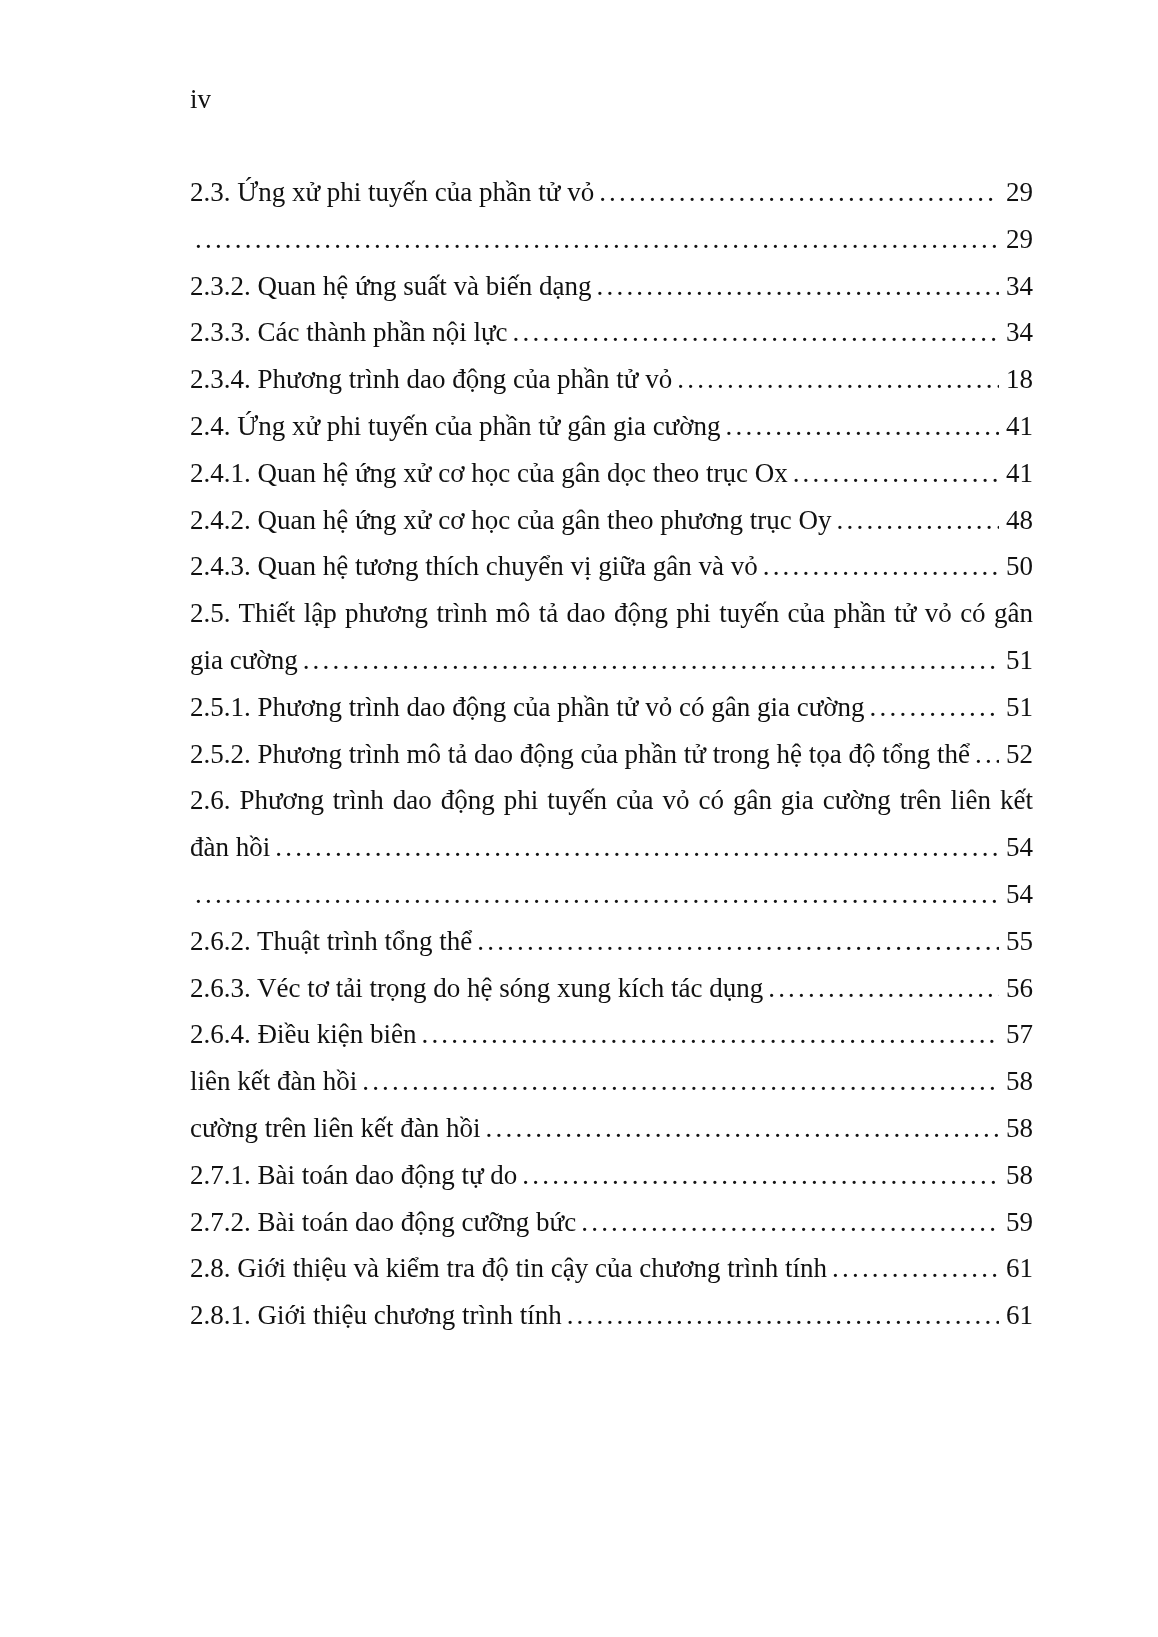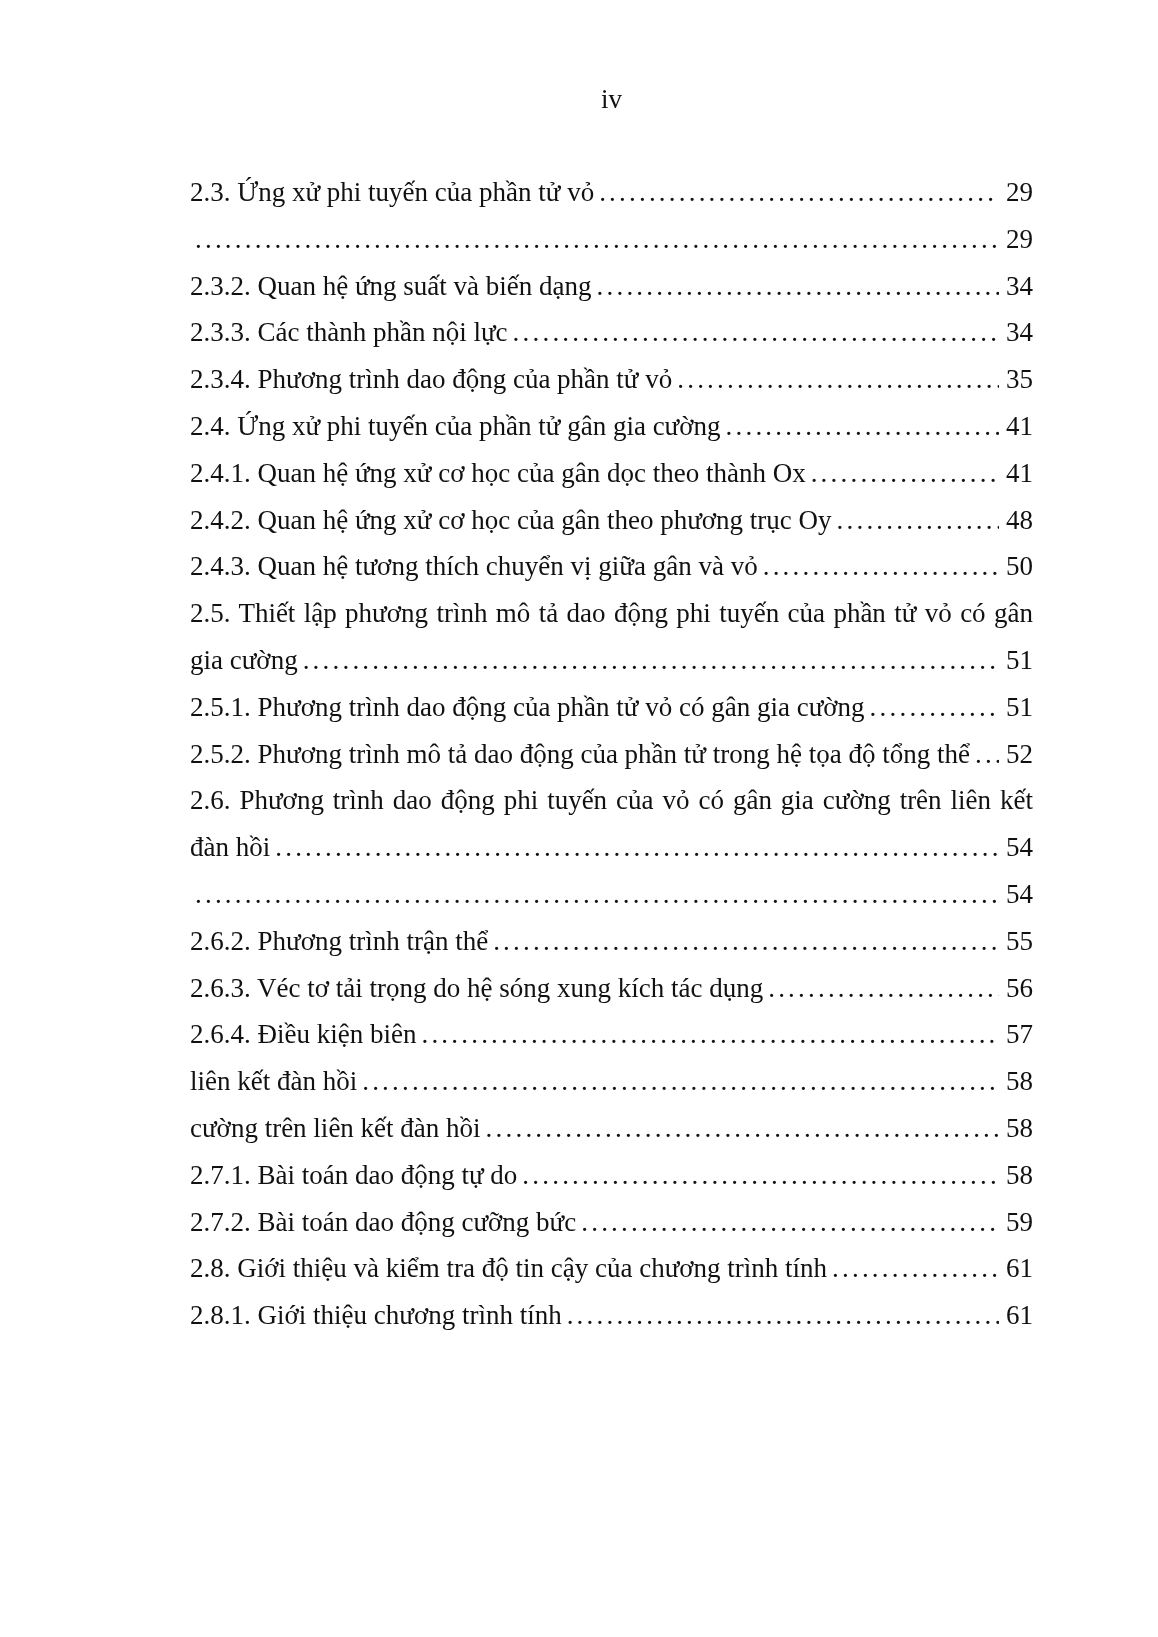--- a/index.html
+++ b/index.html
@@ -19,21 +19,21 @@
     width: 1158px;
     height: 1637px;
     background: #ffffff;
     overflow: hidden;
   }
   .folio {
     position: absolute;
     top: 76px;
     left: 190px;
     width: 843px;
-    text-align: center;
+    text-align: left;
     font-size: 27px;
     line-height: 47px;
   }
   .toc {
     position: absolute;
     top: 169px;
     left: 190px;
     width: 843px;
     font-size: 27px;
     line-height: 46.8px;
@@ -97,33 +97,33 @@
         <div class="entry-line">
           <span class="entry-text">2.3.3. Các thành phần nội lực</span>
           <span class="leader">......................................................................................................................................................</span>
           <span class="page-num">34</span>
         </div>
       </div>
       <div class="entry">
         <div class="entry-line">
           <span class="entry-text">2.3.4. Phương trình dao động của phần tử vỏ</span>
           <span class="leader">......................................................................................................................................................</span>
-          <span class="page-num">35</span>
+          <span class="page-num">18</span>
         </div>
       </div>
       <div class="entry">
         <div class="entry-line">
           <span class="entry-text">2.4. Ứng xử phi tuyến của phần tử gân gia cường</span>
           <span class="leader">......................................................................................................................................................</span>
           <span class="page-num">41</span>
         </div>
       </div>
       <div class="entry">
         <div class="entry-line">
-          <span class="entry-text">2.4.1. Quan hệ ứng xử cơ học của gân dọc theo thành Ox</span>
+          <span class="entry-text">2.4.1. Quan hệ ứng xử cơ học của gân dọc theo trục Ox</span>
           <span class="leader">......................................................................................................................................................</span>
           <span class="page-num">41</span>
         </div>
       </div>
       <div class="entry">
         <div class="entry-line">
           <span class="entry-text">2.4.2. Quan hệ ứng xử cơ học của gân theo phương trục Oy</span>
           <span class="leader">......................................................................................................................................................</span>
           <span class="page-num">48</span>
         </div>
@@ -166,21 +166,21 @@
         </div>
       </div>
       <div class="entry">
         <div class="entry-line">
           <span class="leader">......................................................................................................................................................</span>
           <span class="page-num">54</span>
         </div>
       </div>
       <div class="entry">
         <div class="entry-line">
-          <span class="entry-text">2.6.2. Phương trình trận thể</span>
+          <span class="entry-text">2.6.2. Thuật trình tổng thể</span>
           <span class="leader">......................................................................................................................................................</span>
           <span class="page-num">55</span>
         </div>
       </div>
       <div class="entry">
         <div class="entry-line">
           <span class="entry-text">2.6.3. Véc tơ tải trọng do hệ sóng xung kích tác dụng</span>
           <span class="leader">......................................................................................................................................................</span>
           <span class="page-num">56</span>
         </div>

